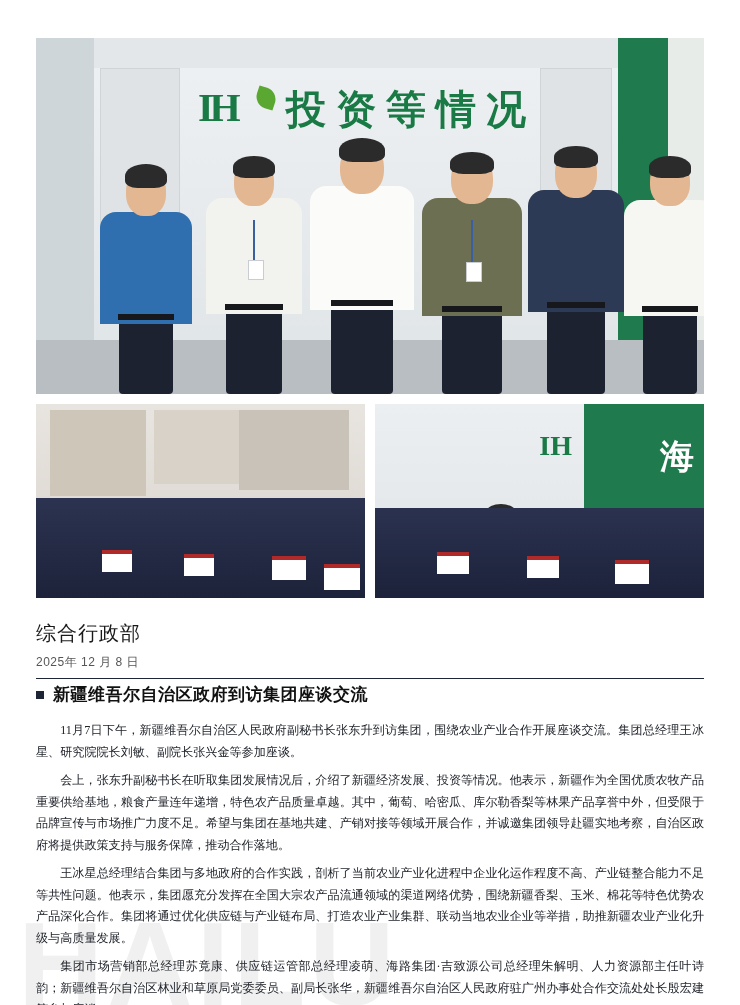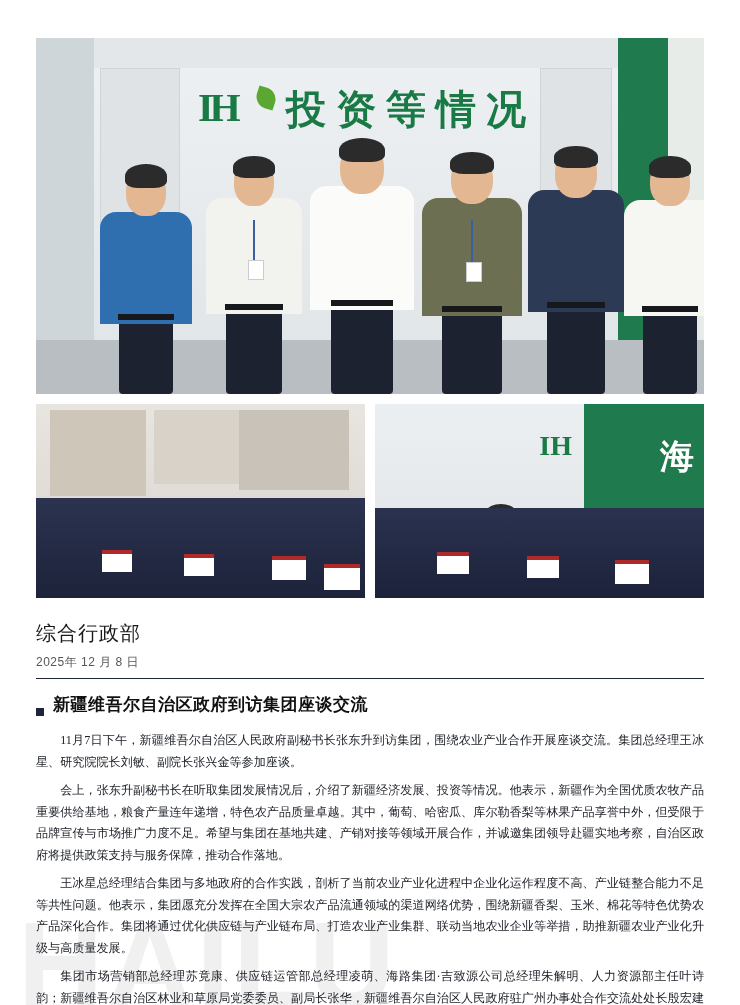--- a/index.html
+++ b/index.html
@@ -142,22 +142,22 @@
   }
   .rule {
     border: 0;
     border-top: 1px solid #1d2536;
     margin: 7px 0 0 0;
   }
 
   
   .title-row {
     display: flex;
-    align-items: flex-end;
-    margin-top: 14px;
+    align-items: center;
+    margin-top: 4px;
   }
   .title-bullet {
     width: 8px; height: 8px; background: #1d2536; margin-right: 9px; flex: none;
   }
   .article-title {
     font-size: 17px;
     font-weight: bold;
     color: #111;
     font-family: "Liberation Serif", serif;
     letter-spacing: 0.5px;

